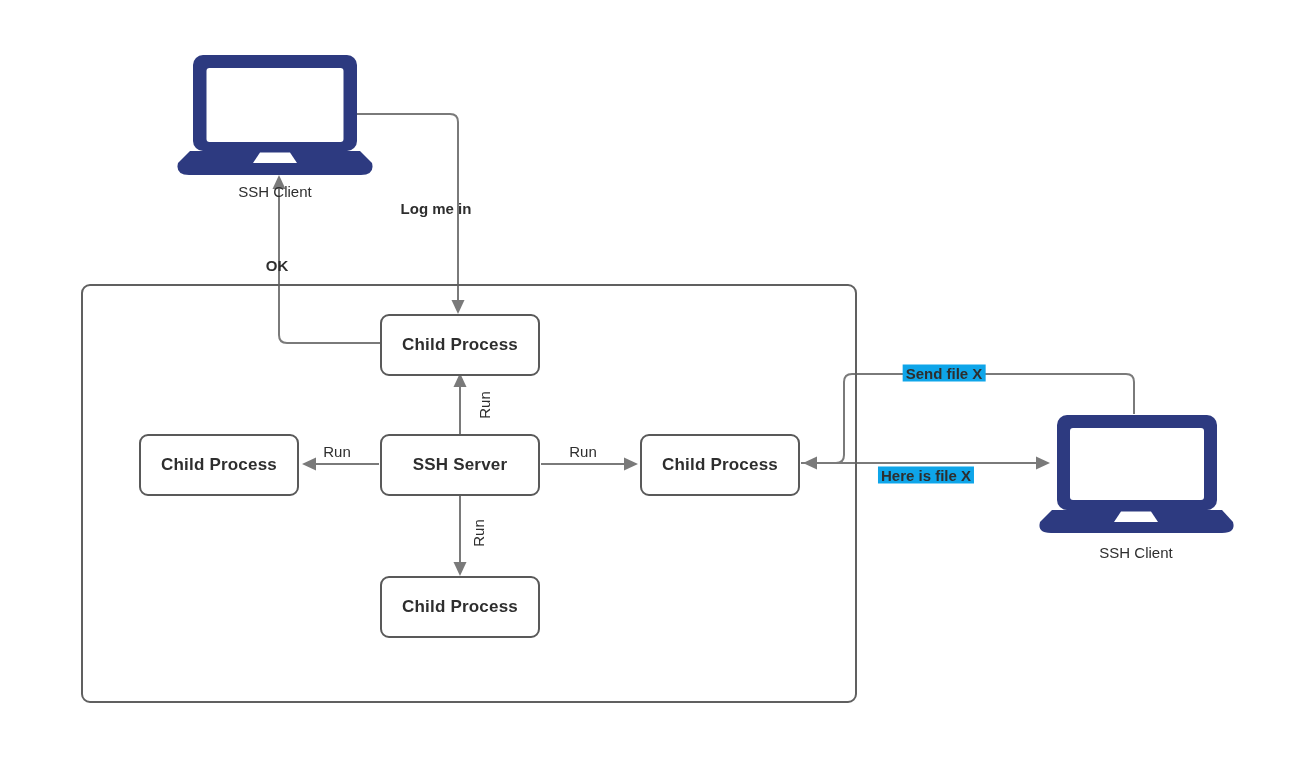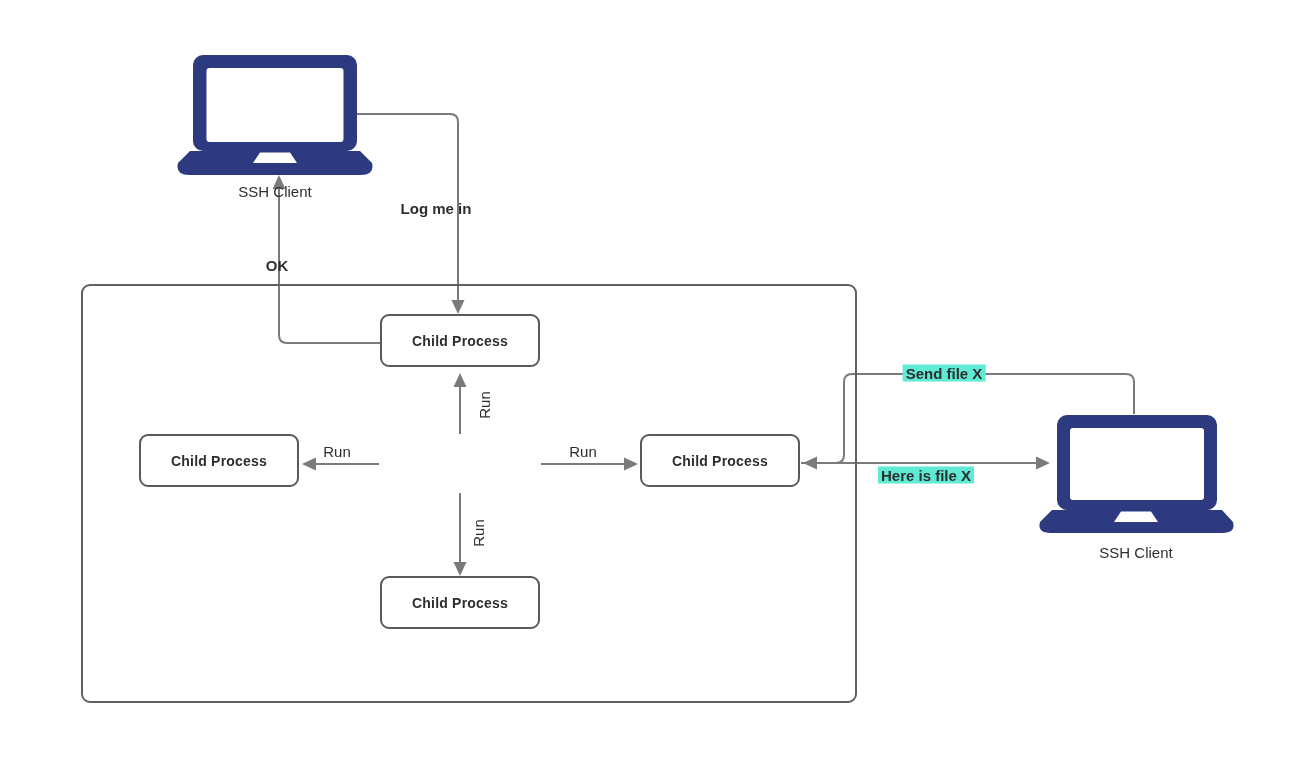--- a/index.html
+++ b/index.html
@@ -26,27 +26,27 @@
   .container-box{
     position:absolute;
     left:81px;top:284px;width:776px;height:419px;
     border:2px solid var(--container-border);
     border-radius:9px;
     background:transparent;
     box-sizing:border-box;
   }
   .node{
     position:absolute;
-    width:160px;height:53px;
+    width:160px;height:62px;
     border:2px solid var(--node-border);
     border-radius:9px;
     background:#ffffff;
     box-sizing:border-box;
     display:flex;align-items:center;justify-content:center;
-    font-size:14px;font-weight:bold;color:var(--text);
+    font-size:17px;font-weight:bold;color:var(--text);
     letter-spacing:0.2px;
   }
   .node-child-top{left:380px;top:314px;}
   .node-child-left{left:139px;top:434px;}
   .node-ssh-server{left:380px;top:434px;}
   .node-child-right{left:640px;top:434px;}
   .node-child-bottom{left:380px;top:576px;}
   .lbl{
     position:absolute;
     transform:translate(-50%,-50%);
@@ -56,21 +56,21 @@
   .lbl-device{font-size:15px;left:275px;top:191px;}
   .lbl-device-right{font-size:15px;left:1136px;top:552px;}
   .lbl-bold{font-weight:bold;font-size:15px;}
   .lbl-log-me-in{left:436px;top:160px;margin-top:48px;}
   .lbl-ok{left:277px;top:265px;text-align:center;}
   .lbl-run{font-size:15px;}
   .lbl-run-left{left:337px;top:451px;}
   .lbl-run-right{left:583px;top:451px;}
   .lbl-run-top{left:484px;top:405px;transform:translate(-50%,-50%) rotate(-90deg);}
   .lbl-run-bottom{left:478px;top:533px;transform:translate(-50%,-50%) rotate(-90deg);}
-  .lbl-on-line{background:#5eead4;padding:0 3px;}
+  .lbl-on-line{background:#0ea5e9;padding:0 3px;}
   .lbl-send-file{left:944px;top:373px;}
   .lbl-here-file{left:926px;top:475px;}
 </style>
 </head>
 <body>
 
 <div class="canvas">
 
   <svg class="layer" width="1312" height="759" viewBox="0 0 1312 759">
 
@@ -130,20 +130,23 @@
   </svg>
 
   <div class="container-box"></div>
 
   <div class="node node-child-top">
     <span>Child Process</span>
   </div>
   <div class="node node-child-left">
     <span>Child Process</span>
   </div>
+  <div class="node node-ssh-server">
+    <span>SSH Server</span>
+  </div>
   <div class="node node-child-right">
     <span>Child Process</span>
   </div>
   <div class="node node-child-bottom">
     <span>Child Process</span>
   </div>
 
   <div class="lbl lbl-device">SSH Client</div>
   <div class="lbl lbl-device-right">SSH Client</div>
 

